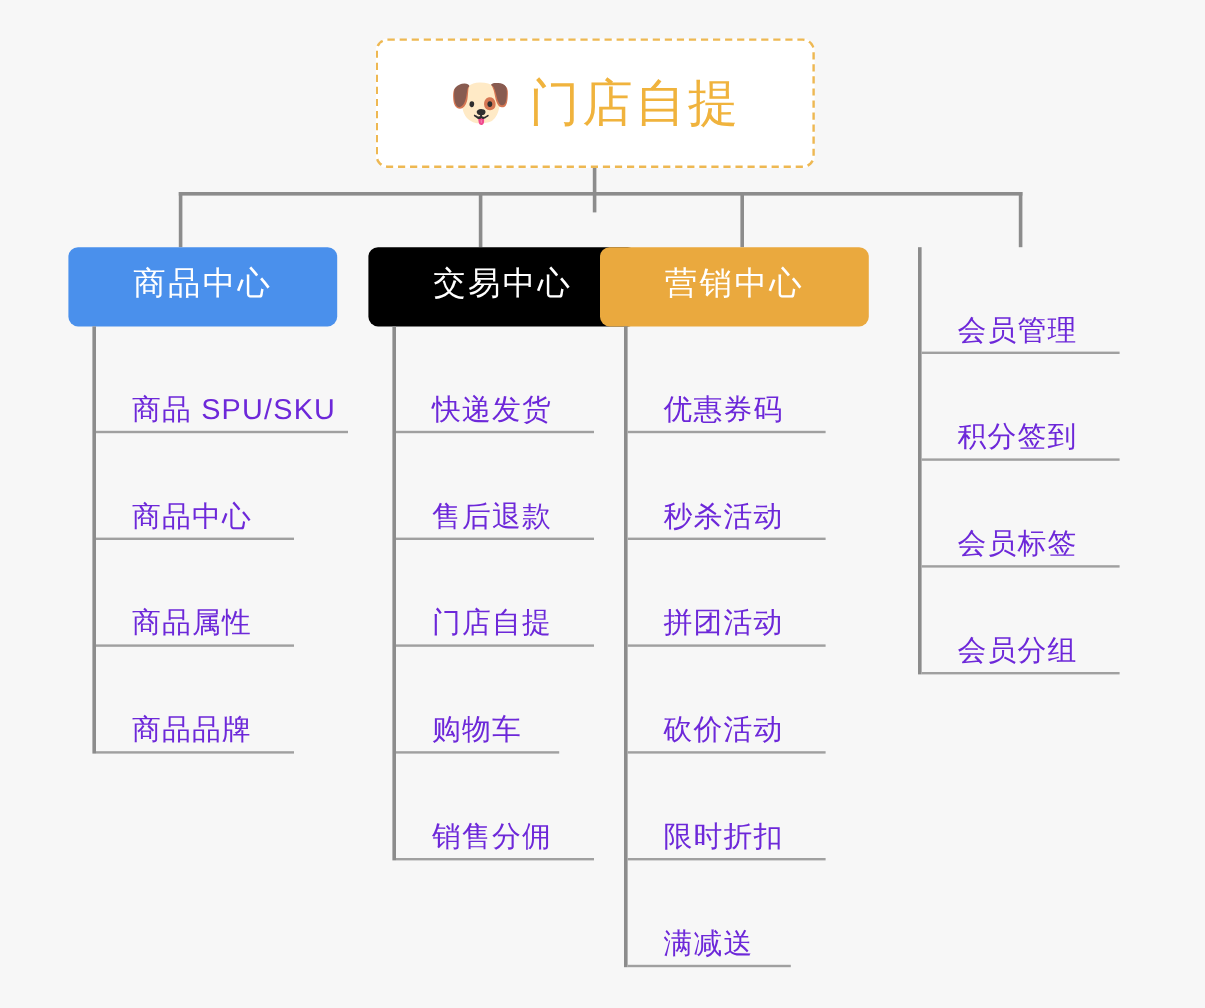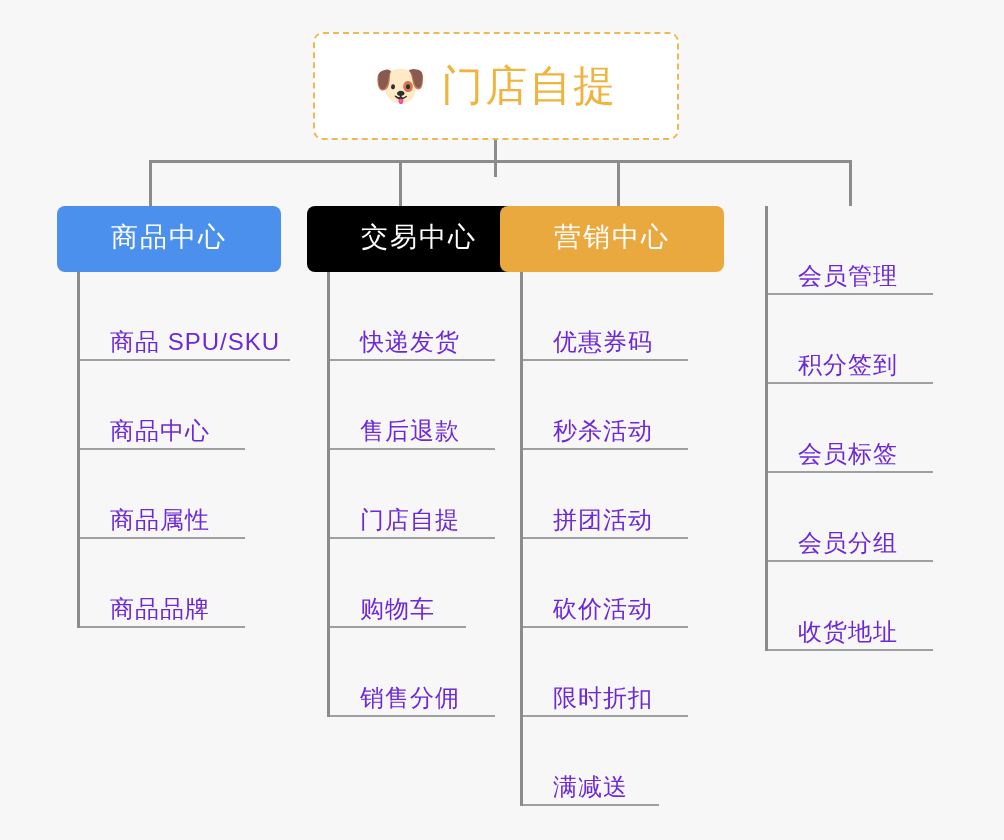--- a/index.html
+++ b/index.html
@@ -244,20 +244,16 @@
         <span class="leaf-label">积分签到</span>
       </div>
       <div class="leaf-item">
         <div class="leaf-underline u-med"></div>
         <span class="leaf-label">会员标签</span>
       </div>
       <div class="leaf-item">
         <div class="leaf-underline u-med"></div>
         <span class="leaf-label">会员分组</span>
       </div>
-      <div class="leaf-item">
-        <div class="leaf-underline u-med"></div>
-        <span class="leaf-label">收货地址</span>
-      </div>
     </div>
   </div>
 
 </div>
 
 </body></html>

